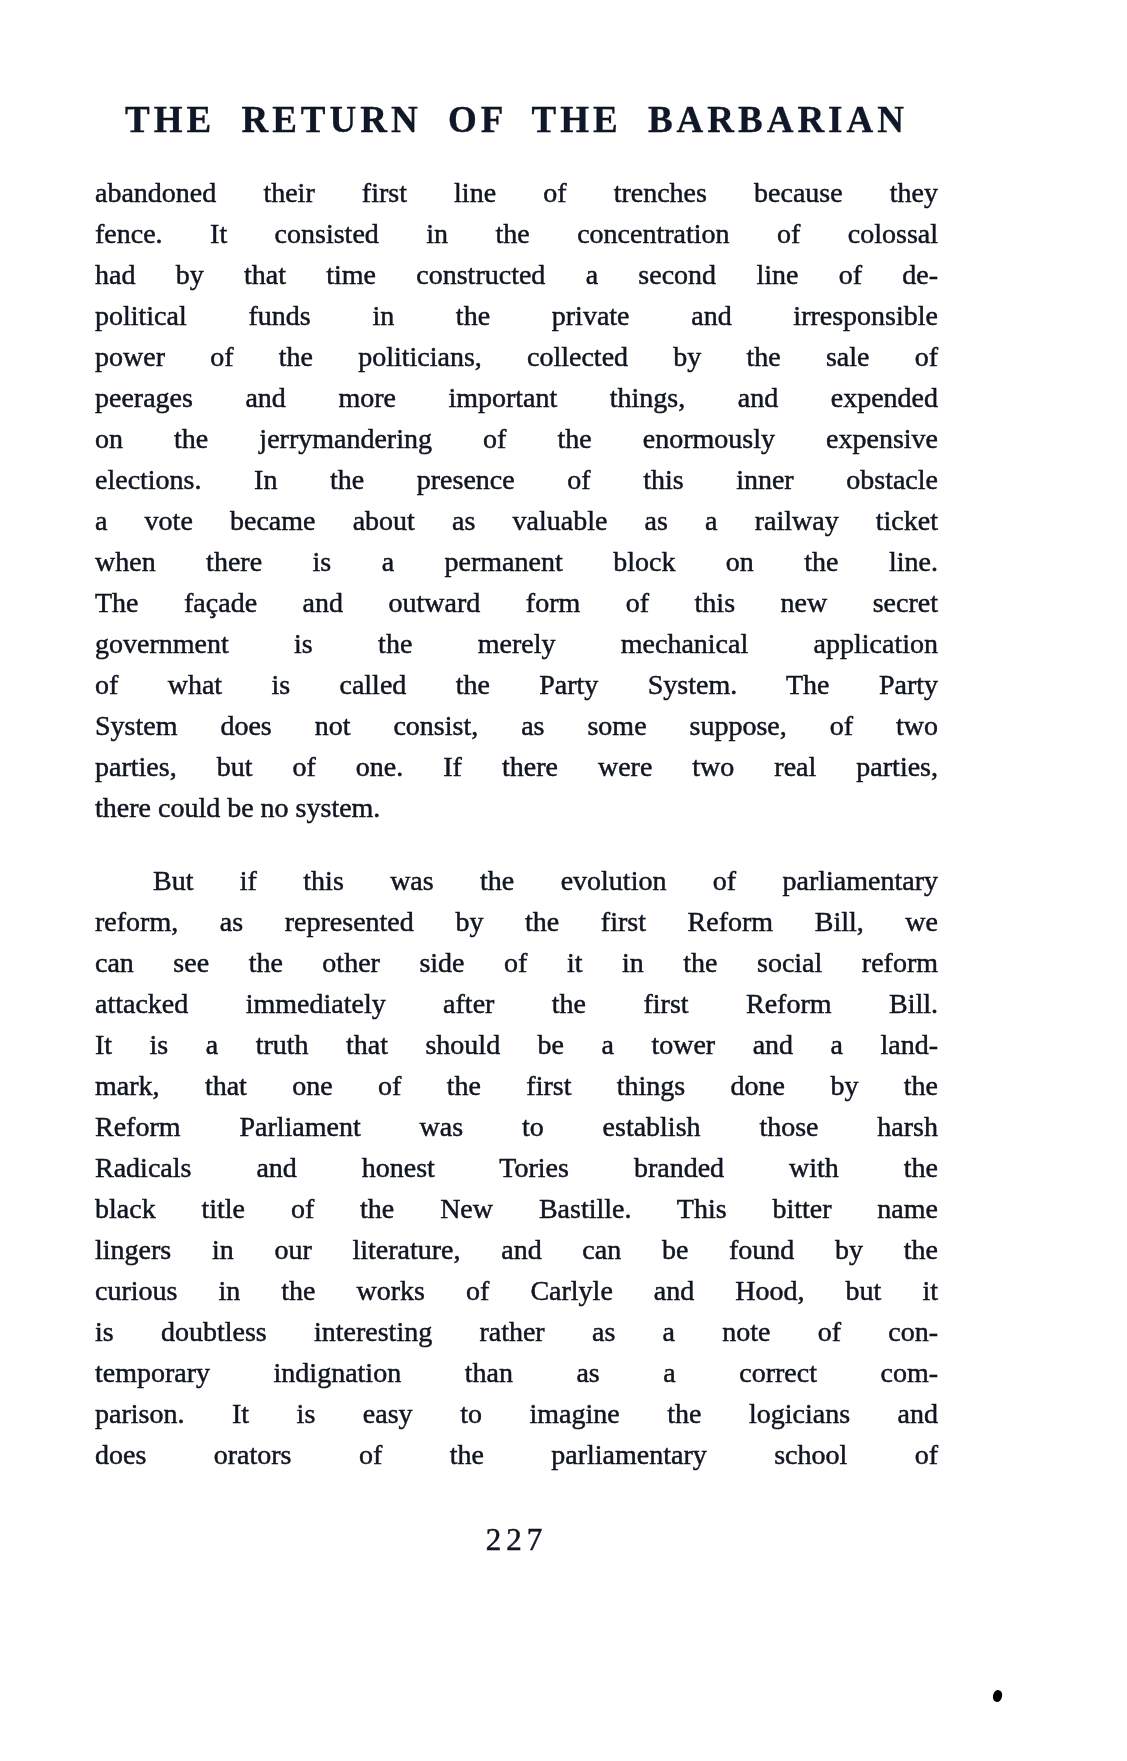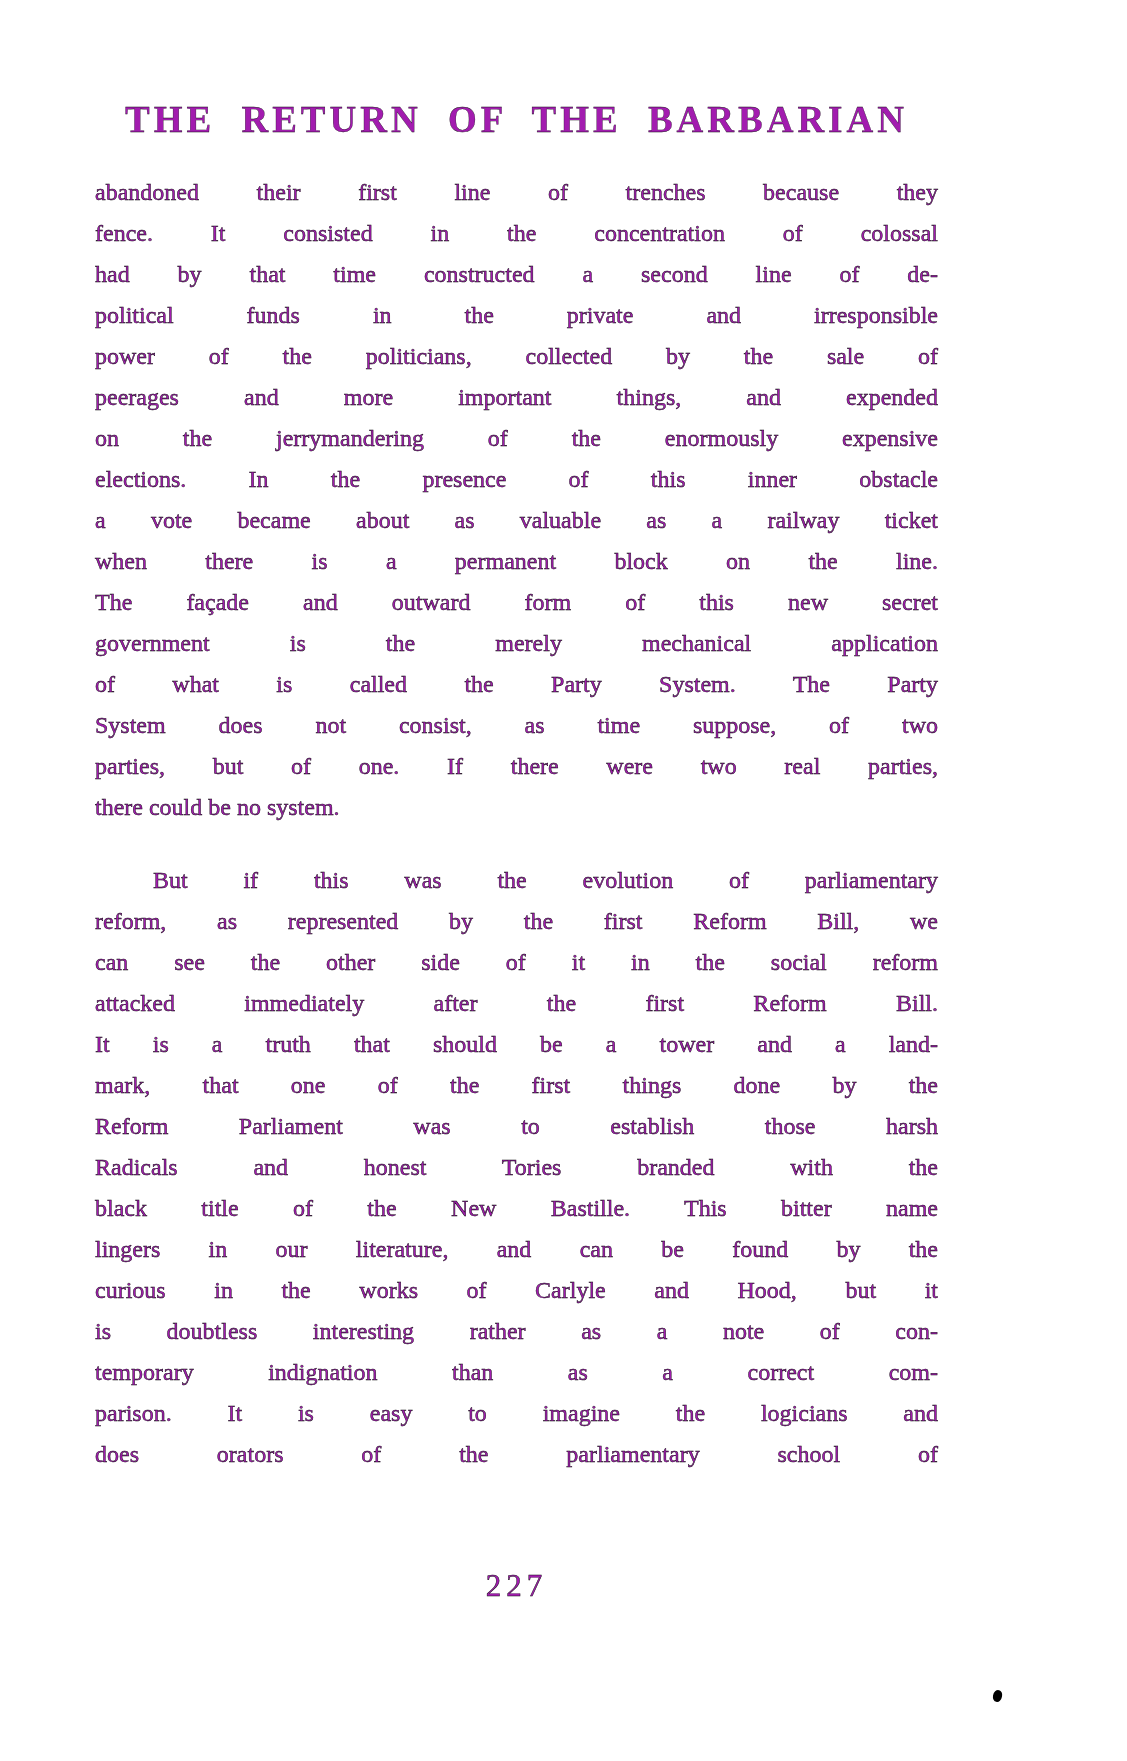--- a/index.html
+++ b/index.html
@@ -7,41 +7,41 @@
     padding: 0;
     background: #ffffff;
   }
   .page {
     position: relative;
     width: 1127px;
     height: 1761px;
     background: #ffffff;
     overflow: hidden;
     font-family: "Liberation Serif", "DejaVu Serif", serif;
-    color: #a21caf;
+    color: #0f172a;
   }
   .header-title {
     position: absolute;
     top: 98px;
     left: 95px;
     width: 843px;
     text-align: center;
     font-size: 37px;
     font-weight: 700;
     letter-spacing: 4px;
     word-spacing: 13px;
     white-space: nowrap;
     -webkit-text-stroke: 0.3px #0c0c0c;
   }
   .body-text {
     position: absolute;
     top: 172px;
     left: 95px;
     width: 843px;
-    font-size: 24px;
+    font-size: 28px;
     line-height: 41px;
     -webkit-text-stroke: 0.45px #0c0c0c;
   }
   .line {
     height: 41px;
     text-align: justify;
     text-align-last: justify;
   }
   .line.indent {
     text-indent: 58px;
@@ -52,21 +52,20 @@
     text-align-last: left;
   }
   .page-number {
     position: absolute;
     top: 1522px;
     left: 95px;
     width: 843px;
     text-align: center;
     font-size: 31px;
     letter-spacing: 5px;
-    margin-top: 46px;
     -webkit-text-stroke: 0.45px #0c0c0c;
   }
   .ink-speck {
     position: absolute;
     left: 993px;
     top: 1690px;
     width: 9px;
     height: 12px;
     background: #000000;
     border-radius: 55% 45% 50% 50%;
@@ -86,21 +85,21 @@
       <div class="line">political funds in the private and irresponsible</div>
       <div class="line">power of the politicians, collected by the sale of</div>
       <div class="line">peerages and more important things, and expended</div>
       <div class="line">on the jerrymandering of the enormously expensive</div>
       <div class="line">elections.  In the presence of this inner obstacle</div>
       <div class="line">a vote became about as valuable as a railway ticket</div>
       <div class="line">when there is a permanent block on the line.</div>
       <div class="line">The façade and outward form of this new secret</div>
       <div class="line">government is the merely mechanical application</div>
       <div class="line">of what is called the Party System.  The Party</div>
-      <div class="line">System does not consist, as time suppose, of two</div>
+      <div class="line">System does not consist, as some suppose, of two</div>
       <div class="line">parties, but of one.  If there were two real parties,</div>
       <div class="line flush-left">there could be no system.</div>
       <div class="line indent">But if this was the evolution of parliamentary</div>
       <div class="line">reform, as represented by the first Reform Bill, we</div>
       <div class="line">can see the other side of it in the social reform</div>
       <div class="line">attacked immediately after the first Reform Bill.</div>
       <div class="line">It is a truth that should be a tower and a land-</div>
       <div class="line">mark, that one of the first things done by the</div>
       <div class="line">Reform Parliament was to establish those harsh</div>
       <div class="line">Radicals and honest Tories branded with the</div>

